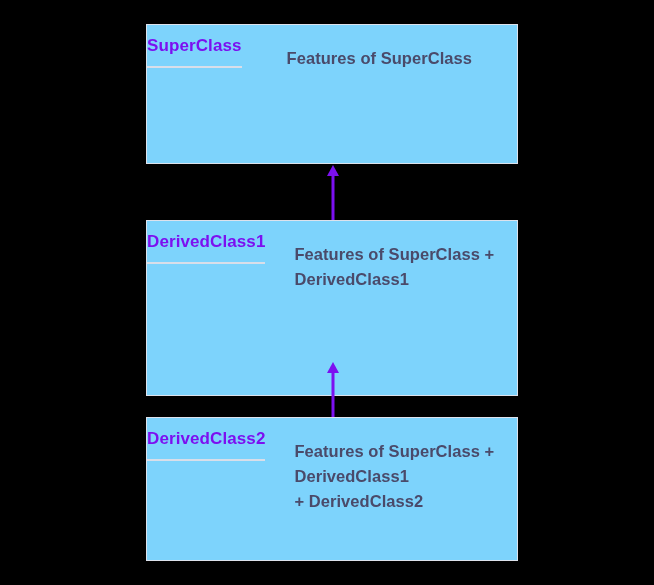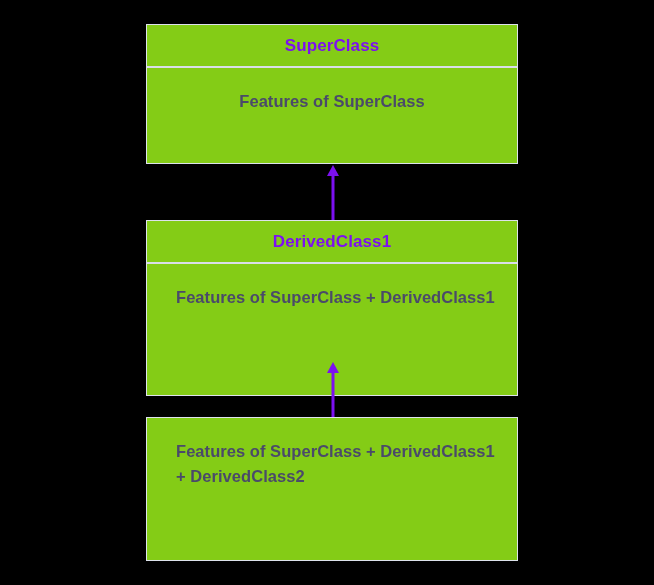--- a/index.html
+++ b/index.html
@@ -19,25 +19,25 @@
     position: relative;
     width: 654px;
     height: 585px;
   }
 
   
   .class-box {
     position: absolute;
     left: 146px;
     width: 372px;
-    background: #84cc16;
+    background: #7dd3fc;
     border: 1px solid #dde2ec;
     box-sizing: border-box;
     display: flex;
-    flex-direction: column;
+    flex-direction: row;
   }
   .class-header {
     height: 43px;
     min-height: 43px;
     border-bottom: 2px solid #d9dee9;
     display: flex;
     align-items: center;
     justify-content: center;
     box-sizing: border-box;
   }
@@ -115,19 +115,22 @@
   </div>
 
   <div class="inherit-arrow" id="arrow-2">
     <svg width="14" height="57" viewBox="0 0 14 57">
       <rect x="5.5" y="9" width="3" height="48" fill="#7c10f0"></rect>
       <polygon points="7,1 13,12 1,12" fill="#7c10f0"></polygon>
     </svg>
   </div>
 
   <div class="class-box" id="box-derived2">
+    <div class="class-header">
+      <span class="class-name">DerivedClass2</span>
+    </div>
     <div class="class-body">
       <div class="class-features">Features of SuperClass + DerivedClass1
 + DerivedClass2</div>
     </div>
   </div>
 
 </div>
 
 </body></html>

